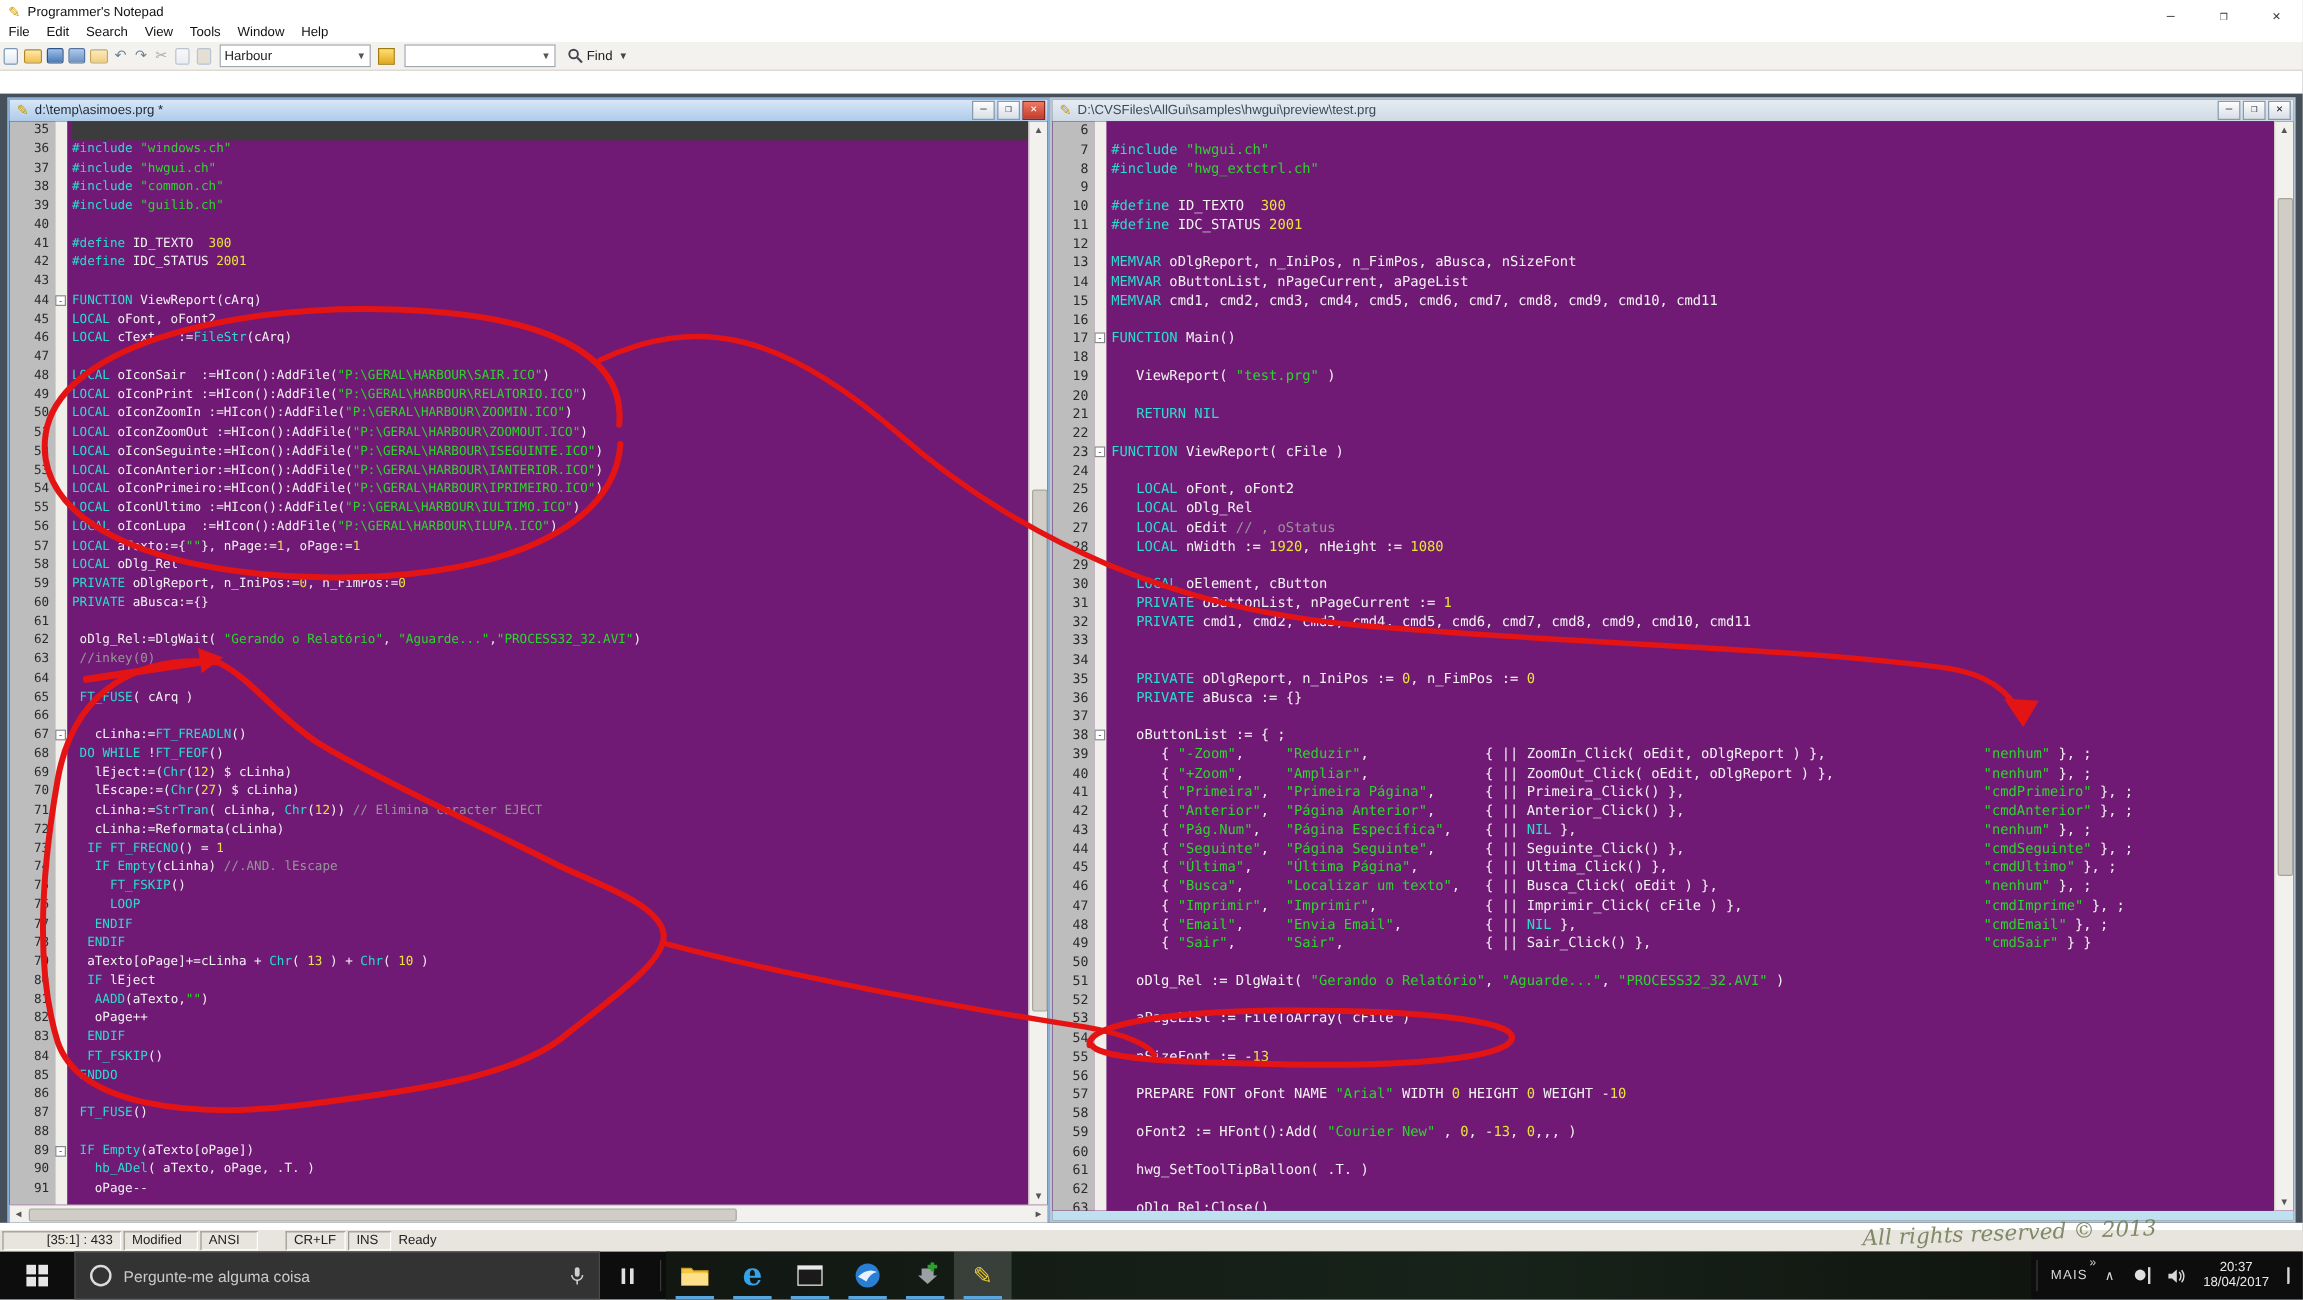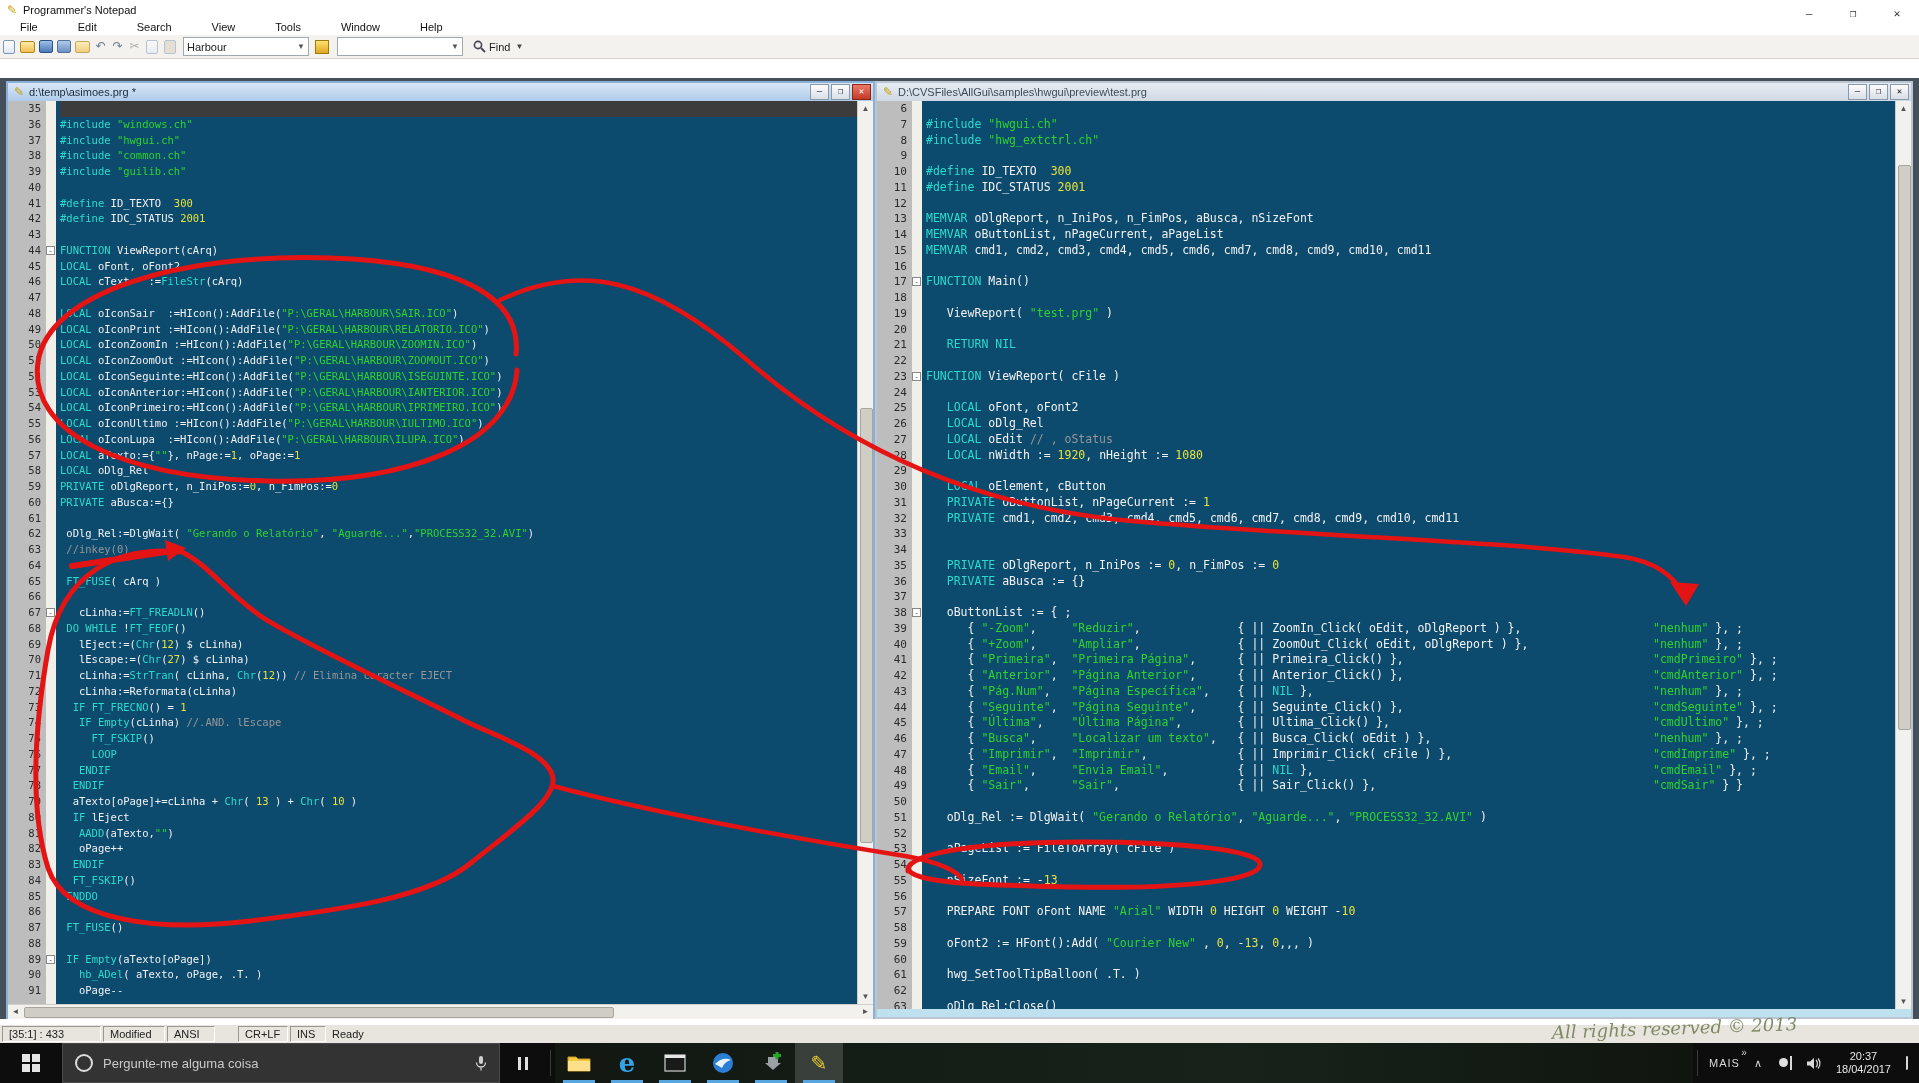--- a/index.html
+++ b/index.html
@@ -9,21 +9,21 @@
 
   
   .main-title{position:absolute;left:0;top:0;width:100%;height:19px;background:#fff;
     display:flex;align-items:center;font-size:11px;color:#111;}
   .app-icon{width:14px;height:14px;margin:0 4px 0 5px;color:#c89a00;font-size:12px;line-height:14px;text-align:center;}
   .capbtns{position:absolute;right:0;top:0;height:26px;display:flex;}
   .capbtn{width:44px;height:26px;display:flex;align-items:center;justify-content:center;
     color:#333;font-size:11px;font-family:"DejaVu Sans Mono",monospace;}
   .menubar{position:absolute;left:0;top:19px;width:100%;height:16px;background:#fff;
     display:flex;align-items:center;font-size:11px;color:#111;}
-  .menubar span{padding:1px 20px;}
+  .menubar span{padding:1px 7px;}
   .toolbar{position:absolute;left:0;top:35px;width:100%;height:23px;background:#f4f2ef;
     border-bottom:1px solid #d8d4cc;display:flex;align-items:center;font-size:11px;}
   .ticon{width:16px;height:15px;margin:0 1px;border-radius:2px;position:relative;}
   .ti-page{background:linear-gradient(#fff,#dfe8f5);border:1px solid #7a96b8;width:10px;height:12px;margin:0 3px;}
   .ti-folder{background:linear-gradient(#ffe9a8,#f0c050);border:1px solid #b08820;width:13px;height:10px;margin:0 2px;}
   .ti-save{background:linear-gradient(#9fc0e8,#4a78b8);border:1px solid #2a5288;width:12px;height:11px;margin:0 2px;}
   .ti-char{width:15px;text-align:center;color:#6b7f93;font-size:12px;}
   .ti-dim{color:#aaa;}
   .combo{height:17px;background:#fff;border:1px solid #a0a8b0;display:flex;align-items:center;
     font-size:11px;color:#222;padding:0 3px;position:relative;}
@@ -45,21 +45,21 @@
   .child{position:absolute;display:flex;flex-direction:column;}
   .child .ctitle{height:18px;display:flex;align-items:center;font-size:11px;color:#1c2a3a;padding-left:3px;}
   .child.active .ctitle{background:linear-gradient(#d9e7f7,#aecbe9);}
   .child.inactive .ctitle{background:linear-gradient(#e6ecf3,#cfd9e4);color:#3c4a58;}
   .child{border:2px solid #8ab0d8;}
   .child.inactive{border-color:#b9c5d0;}
   .cbtns{margin-left:auto;display:flex;margin-right:2px;}
   .cbtn{width:17px;height:14px;margin-left:2px;border:1px solid #8899aa;background:linear-gradient(#fdfdfd,#d8dee6);
     font-size:9px;line-height:12px;text-align:center;color:#223;font-family:"DejaVu Sans Mono",monospace;}
   .cbtn.red{background:linear-gradient(#ec7a66,#c23a28);border-color:#8c2416;color:#fff;}
-  .editor{flex:1;display:flex;position:relative;background:#0c4a6e;overflow:hidden;}
+  .editor{flex:1;display:flex;position:relative;background:#701a75;overflow:hidden;}
   .gutter{background:#bdbdbd;color:#2a2a2a;text-align:right;font-family:"DejaVu Sans Mono",monospace;
     flex:none;padding-right:5px;}
   .fold{background:#f0efe9;width:10px;flex:none;position:relative;}
   .foldbox{position:absolute;left:0px;width:9px;height:9px;border:1px solid #888;background:#fff;
     font-size:8px;line-height:7px;text-align:center;color:#444;box-sizing:border-box;}
   .code-lines{flex:1;overflow:hidden;padding-left:4px;font-family:"DejaVu Sans Mono",monospace;color:#f2f2f2;}
   .crow{white-space:pre;height:15.75px;line-height:15.75px;}
   .crow.cur{background:#3c3c3c;}
   .gnum{height:15.75px;line-height:15.75px;}
   .k{color:var(--kw,#2bdccc);}
@@ -457,21 +457,21 @@
           <div class="varrow" style="top:0;">▲</div>
           <div class="vthumb" style="top:7%;height:62%;"></div>
           <div class="varrow" style="bottom:0;">▼</div>
         </div>
       </div>
       <div class="bstrip"></div>
     </div>
   </div>
 
   <div class="statusbar">
-    <span class="sfield" style="min-width:85px;">[35:1] : 433</span>
+    <span class="sfield" style="min-width:85px;text-align:right;">[35:1] : 433</span>
     <span class="sfield" style="min-width:48px;">Modified</span>
     <span class="sfield" style="min-width:34px;">ANSI</span>
     <span class="sfield" style="min-width:36px;margin-left:21px;">CR+LF</span>
     <span class="sfield" style="min-width:22px;">INS</span>
     <span style="margin-left:4px;">Ready</span>
   </div>
 
   <div class="script-text">All rights reserved © 2013</div>
 
   <div class="taskbar">

